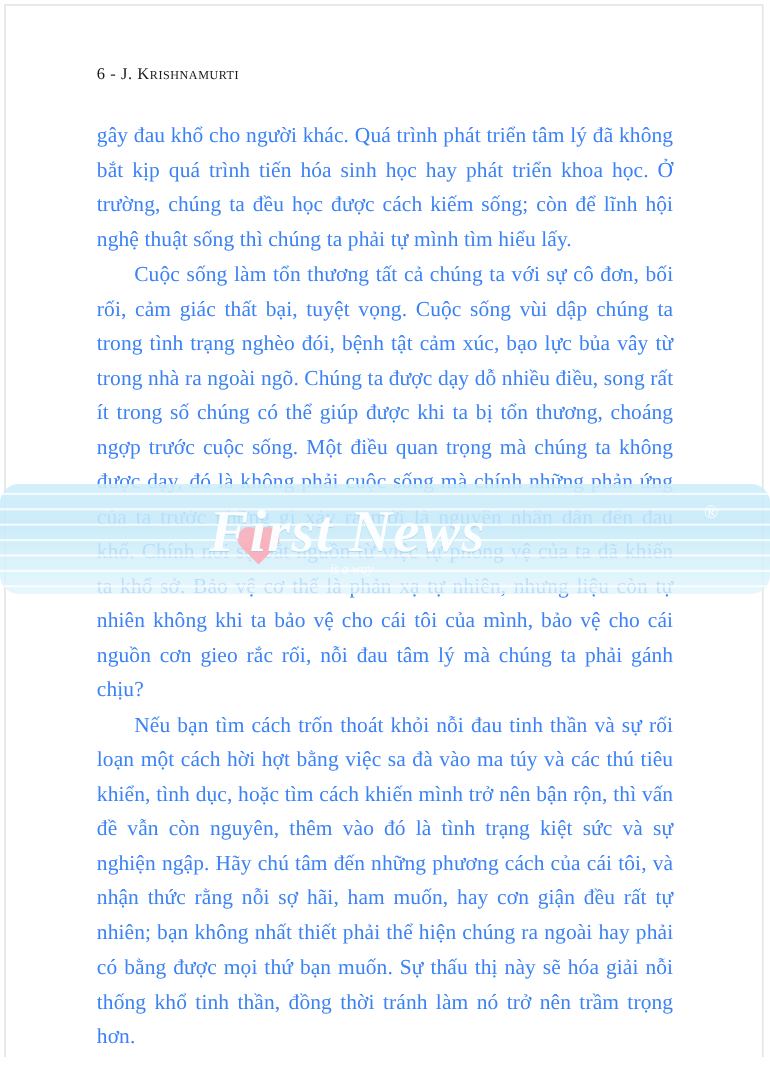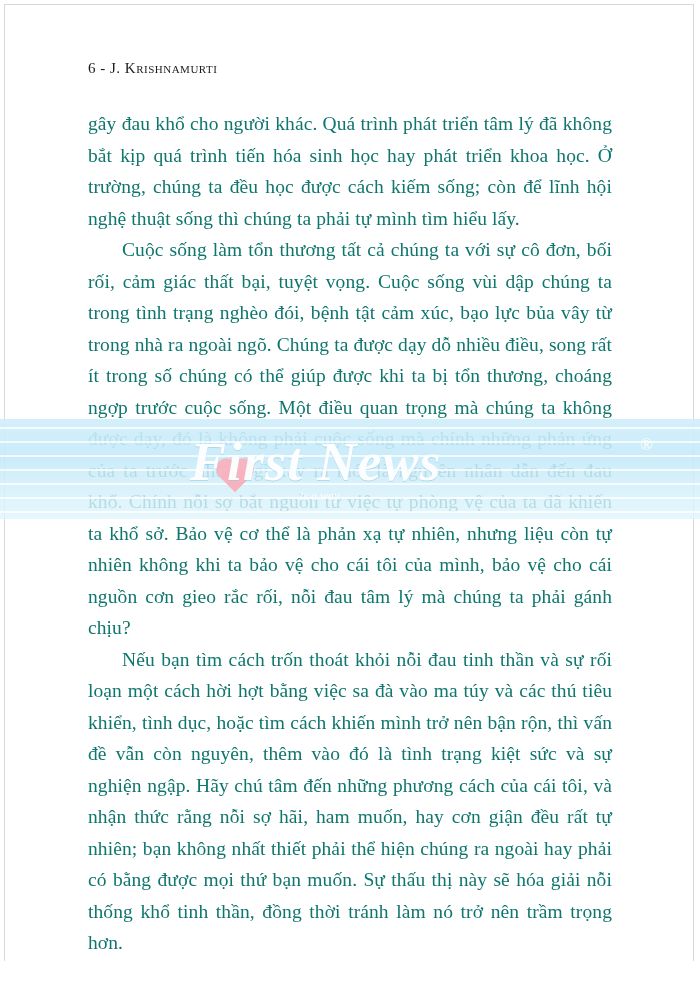--- a/index.html
+++ b/index.html
@@ -52,38 +52,39 @@
     position: absolute;
     left: 88px;
     top: 108px;
     width: 524px;
   }
 
   p.para {
     margin: 0 0 0 0;
     font-size: 19.5px;
     line-height: 31.5px;
-    color: #0f766e;
+    color: #3b82f6;
     text-align: justify;
     text-justify: inter-word;
     letter-spacing: 0.1px;
   }
   p.para + p.para {
     text-indent: 34px;
   }
 
   
   .watermark {
     position: absolute;
     left: 0;
-    top: 419px;
+    top: 440px;
     width: 700px;
     height: 100px;
     overflow: hidden;
     pointer-events: none;
+    border-radius: 17px;
   }
   .wm-band {
     position: absolute;
     left: 0; top: 0;
     width: 700px; height: 100px;
     background: linear-gradient(
       to bottom,
       rgba(208,238,250,0.92) 0%,
       rgba(196,233,249,0.88) 38%,
       rgba(208,238,250,0.85) 62%,

